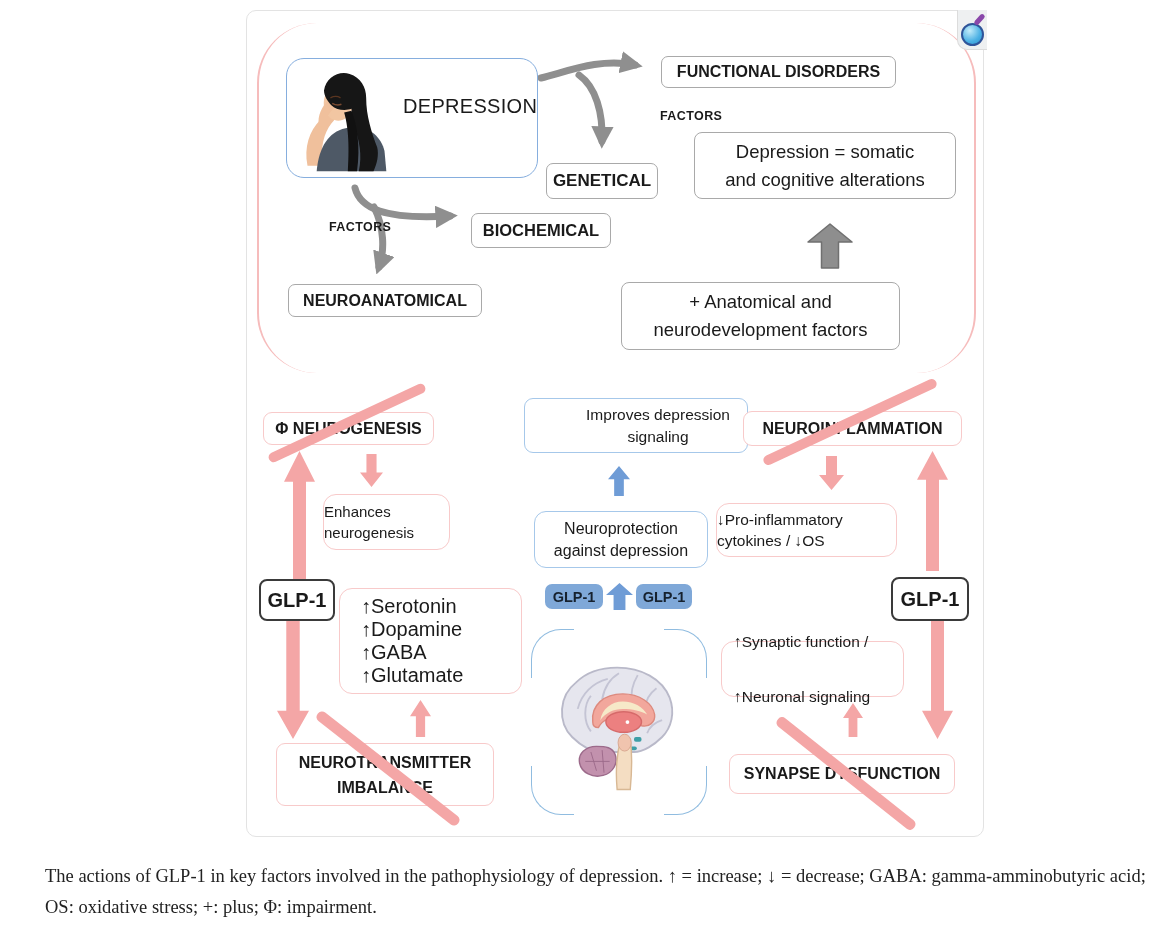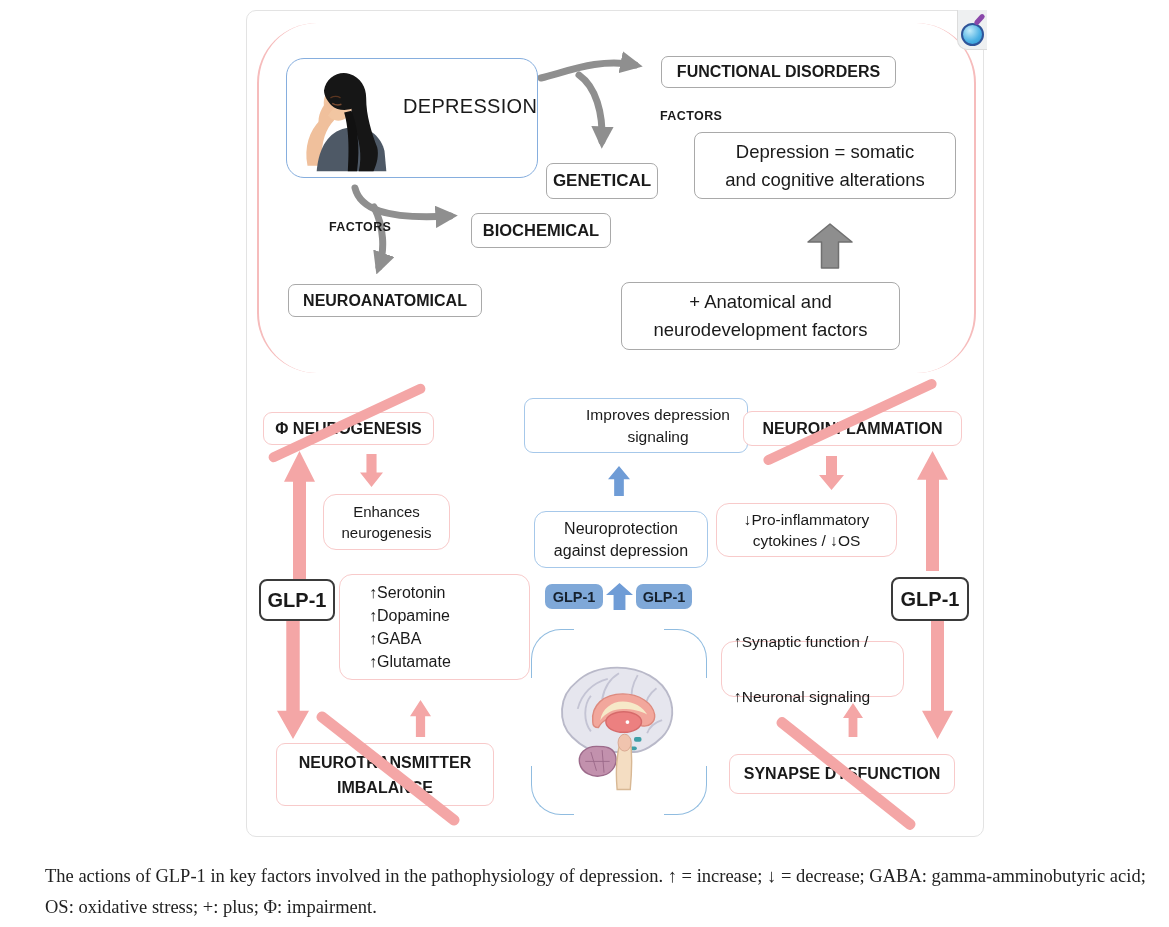--- a/index.html
+++ b/index.html
@@ -4,21 +4,21 @@
 <style>
   html,body{margin:0;padding:0;background:#fff;}
   .page{position:relative;width:1169px;height:927px;background:#fff;font-family:"Liberation Sans",sans-serif;color:#1a1a1a;overflow:hidden;}
   .panel{position:absolute;left:246px;top:10px;width:736px;height:825px;background:#fff;border:1px solid #e3e3e3;border-radius:10px;}
   
   .pinkframe{position:absolute;left:10px;top:12px;width:715px;height:350px;border:2px solid #f6bcbc;border-top:none;border-bottom:none;border-radius:60px;}
   
   .wbox{position:absolute;background:#fff;border:1px solid #a9a9a9;border-radius:7px;display:flex;align-items:center;justify-content:center;text-align:center;font-weight:600;font-size:16px;white-space:nowrap;z-index:3;}
   .bigbox{position:absolute;background:#fff;border:1px solid #a9a9a9;border-radius:8px;display:flex;flex-direction:column;align-items:center;justify-content:center;text-align:center;font-size:18.5px;font-weight:500;line-height:28px;z-index:3;}
   .pbox{position:absolute;background:#fff;border:1.5px solid #f8caca;border-radius:9px;display:flex;align-items:center;justify-content:center;text-align:center;font-weight:600;font-size:16px;white-space:nowrap;z-index:3;}
-  .pbox2{position:absolute;background:#fff;border:1.5px solid #f8caca;border-radius:13px;display:flex;flex-direction:column;align-items:center;justify-content:center;text-align:center;font-size:15px;line-height:21px;z-index:3;}
+  .pbox2{position:absolute;background:#fff;border:1.5px solid #f8caca;border-radius:13px;display:flex;flex-direction:column;align-items:flex-start;justify-content:center;text-align:center;font-size:15px;line-height:21px;z-index:3;}
   .bbox{position:absolute;background:#fff;border:1.5px solid #a6c8ea;border-radius:9px;display:flex;flex-direction:column;align-items:center;justify-content:center;text-align:center;font-size:15.5px;line-height:22px;z-index:3;}
   .glp{position:absolute;background:#fff;border:2px solid #3a3a3a;border-radius:8px;display:flex;align-items:center;justify-content:center;font-weight:700;font-size:20px;z-index:3;}
   .badge{position:absolute;background:#7fa8d8;border-radius:7px;display:flex;align-items:center;justify-content:center;font-weight:700;font-size:14.5px;color:#16212e;z-index:3;}
   .factors{position:absolute;font-size:12.5px;font-weight:600;letter-spacing:.4px;z-index:3;margin-left:39px;}
   
   .ar{position:absolute;z-index:2;}
   .up-lg{clip-path:polygon(50% 0,100% 24%,71% 24%,71% 100%,29% 100%,29% 24%,0 24%);}
   .dn-lg{clip-path:polygon(50% 100%,100% 76%,71% 76%,71% 0,29% 0,29% 76%,0 76%);}
   .up-sm{clip-path:polygon(50% 0,100% 44%,72% 44%,72% 100%,28% 100%,28% 44%,0 44%);}
   .dn-sm{clip-path:polygon(50% 100%,100% 56%,72% 56%,72% 0,28% 0,28% 56%,0 56%);}
@@ -116,21 +116,21 @@
     <div class="ar pink up-lg" style="left:37px;top:440px;width:31px;height:128px;"></div>
     <div class="ar pink dn-sm" style="left:113px;top:443px;width:23px;height:33px;"></div>
     <div class="pbox2" style="left:76px;top:483px;width:125px;height:54px;">
       <span>Enhances</span>
       <span>neurogenesis</span>
     </div>
     <div class="glp" style="left:12px;top:568px;width:72px;height:38px;">
         <span>GLP-1</span>
       </div>
     <div class="ar pink dn-lg" style="left:30px;top:610px;width:32px;height:118px;"></div>
-    <div class="pbox2" style="left:92px;top:563px;width:177px;height:104px;align-items:flex-start;padding-left:12px;font-size:16px;line-height:23px;">
+    <div class="pbox2" style="left:92px;top:577px;width:177px;height:104px;align-items:flex-start;padding-left:4px;font-size:20px;line-height:23px;">
       <div style="padding-left:17px;">↑Serotonin</div>
       <div style="padding-left:17px;">↑Dopamine</div>
       <div style="padding-left:17px;">↑GABA</div>
       <div style="padding-left:17px;">↑Glutamate</div>
     </div>
     <div class="ar pink up-sm" style="left:163px;top:689px;width:21px;height:37px;"></div>
     <div class="pbox" style="left:29px;top:732px;width:216px;height:61px;white-space:normal;flex-direction:column;line-height:25px;">
       <span>NEUROTRANSMITTER</span>
       <span>IMBALANCE</span>
     </div>

